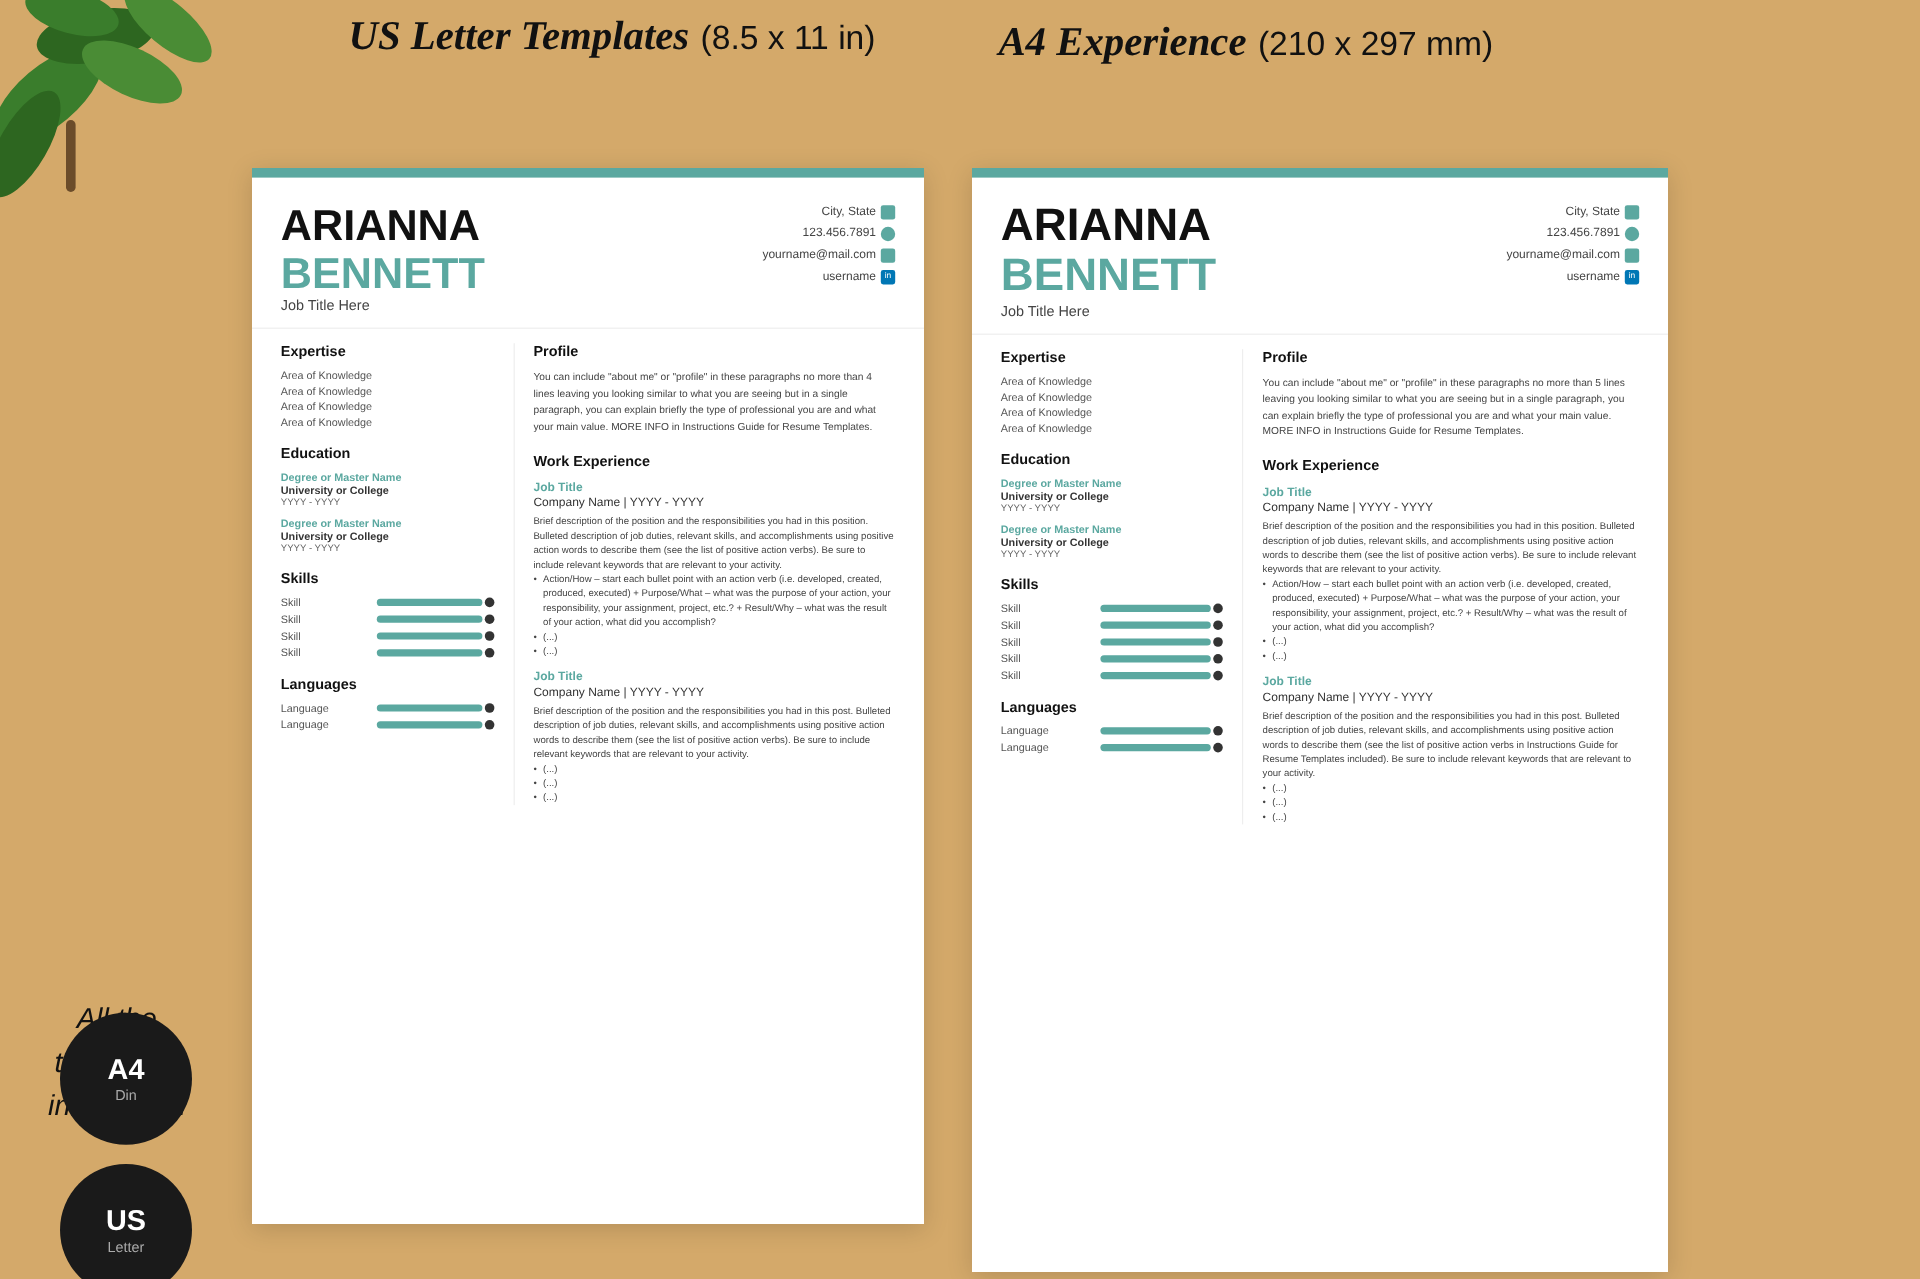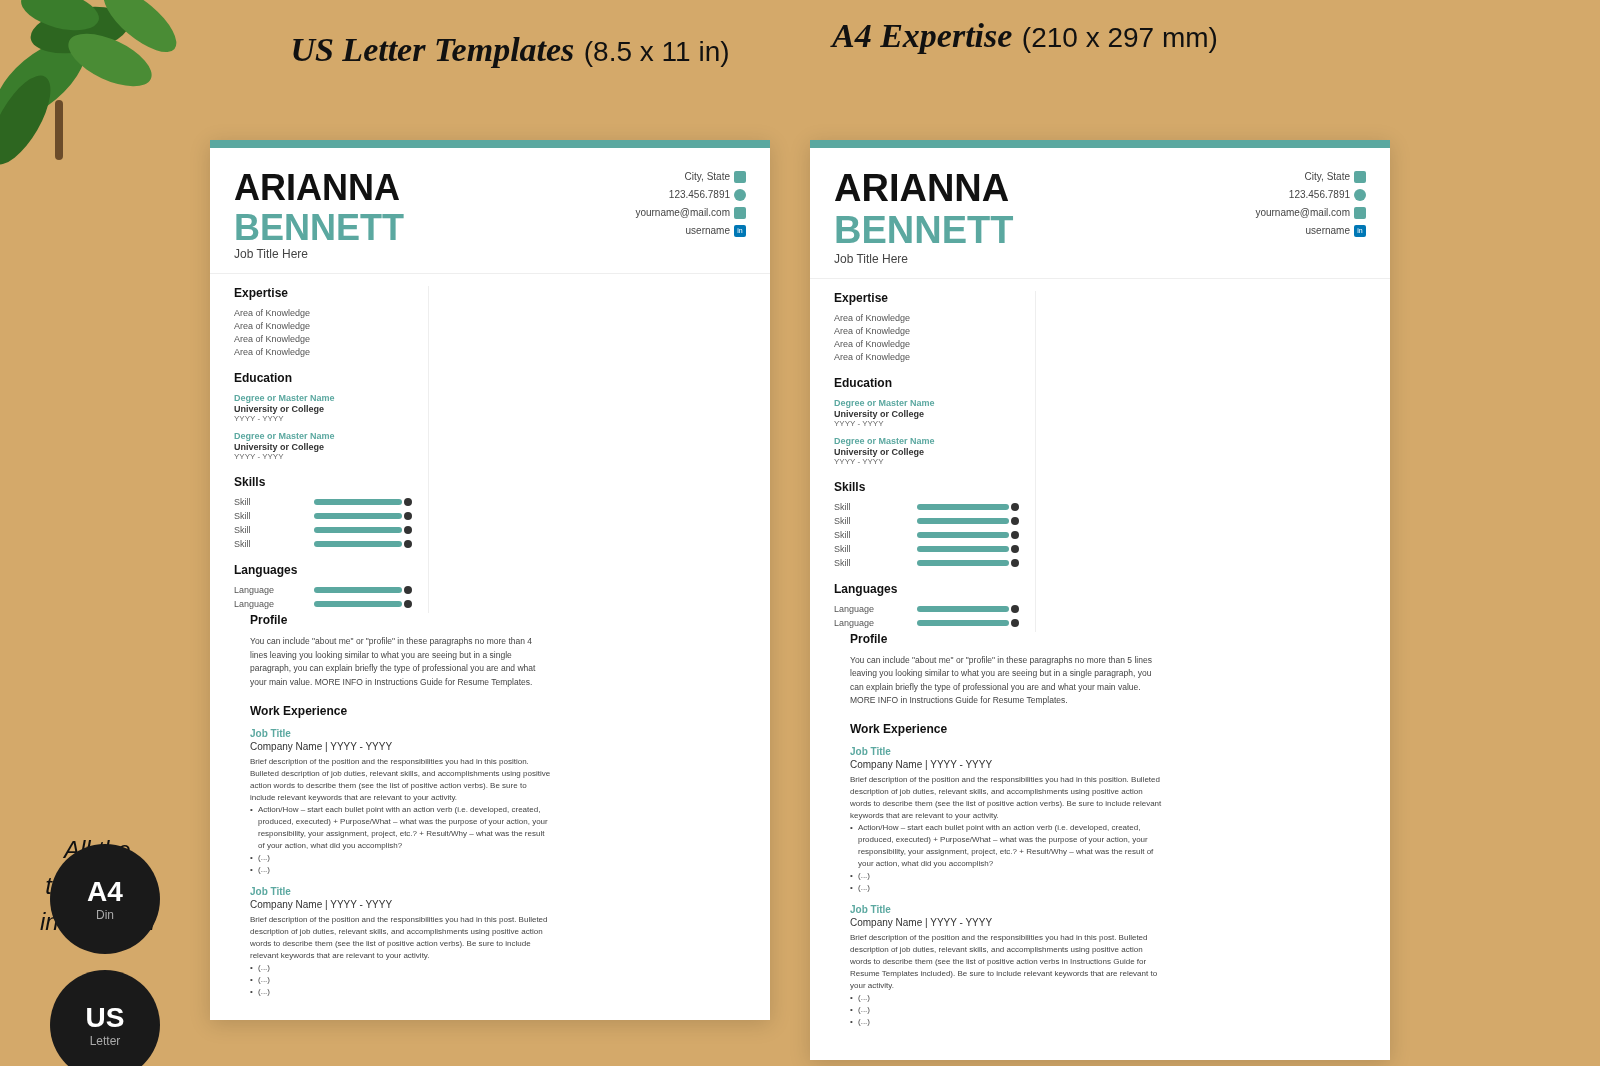--- a/index.html
+++ b/index.html
@@ -25,21 +25,21 @@
       height: 110px;
       border-radius: 50%;
       background: #1a1a1a;
       display: flex;
       flex-direction: column;
       align-items: center;
       justify-content: center;
       color: white;
     }
     .circle-badge .badge-main {
-      font-size: 28px;
+      font-size: 24px;
       font-weight: bold;
       color: white;
     }
     .circle-badge .badge-sub {
       font-size: 12px;
       color: #aaa;
     }
 
     
     .resume-card {
@@ -115,21 +115,20 @@
       display: flex;
       align-items: center;
       justify-content: center;
     }
 
     
     .resume-body {
       display: flex;
       gap: 0;
       padding: 0 24px 20px 24px;
-      flex-direction: column;
     }
 
     .left-col {
       width: 38%;
       padding-right: 16px;
       border-right: 1px solid #eee;
     }
 
     .right-col {
       width: 62%;
@@ -269,26 +268,26 @@
     <ellipse cx="110" cy="60" rx="45" ry="20" fill="#4a8c35" transform="rotate(25 110 60)"></ellipse>
     <ellipse cx="20" cy="120" rx="50" ry="20" fill="#2d6620" transform="rotate(-60 20 120)"></ellipse>
     <ellipse cx="60" cy="10" rx="40" ry="18" fill="#3a7d2c" transform="rotate(15 60 10)"></ellipse>
     <ellipse cx="140" cy="20" rx="45" ry="18" fill="#4a8c35" transform="rotate(40 140 20)"></ellipse>
     <rect x="55" y="100" width="8" height="60" fill="#6b4c2a" rx="4"></rect>
   </svg>
 </div>
 
 <div class="page-wrapper">
 
-  <div style="position:absolute;top:30px;left:220px;right:50%;font-size:34px;font-weight:bold;color:#111;white-space:nowrap;text-align:center;">
+  <div style="position:absolute;top:11px;left:220px;right:50%;font-size:34px;font-weight:bold;color:#111;white-space:nowrap;text-align:center;">
     <span style="font-family:'Georgia',serif;font-style:italic;">US Letter Templates</span>
     <span style="font-family:Arial,sans-serif;font-style:normal;font-weight:normal;font-size:28px;">(8.5 x 11 in)</span>
   </div>
   <div style="position:absolute;top:16px;left:52%;right:40px;font-size:34px;font-weight:bold;color:#111;white-space:nowrap;">
-    <span style="font-family:'Georgia',serif;font-style:italic;">A4 Expertise</span>
+    <span style="font-family:'Georgia',serif;font-style:italic;">A4 Experience</span>
     <span style="font-family:Arial,sans-serif;font-style:normal;font-weight:normal;font-size:28px;">(210 x 297 mm)</span>
   </div>
 
   <div style="position:absolute;bottom:160px;left:40px;font-size:24px;color:#111;font-style:italic;text-align:center;line-height:1.5;">
     <div>All the</div>
     <div>templates</div>
     <div>included in</div>
   </div>
 
   <div style="position:absolute;bottom:20px;left:50px;display:flex;flex-direction:column;gap:16px;align-items:center;">

